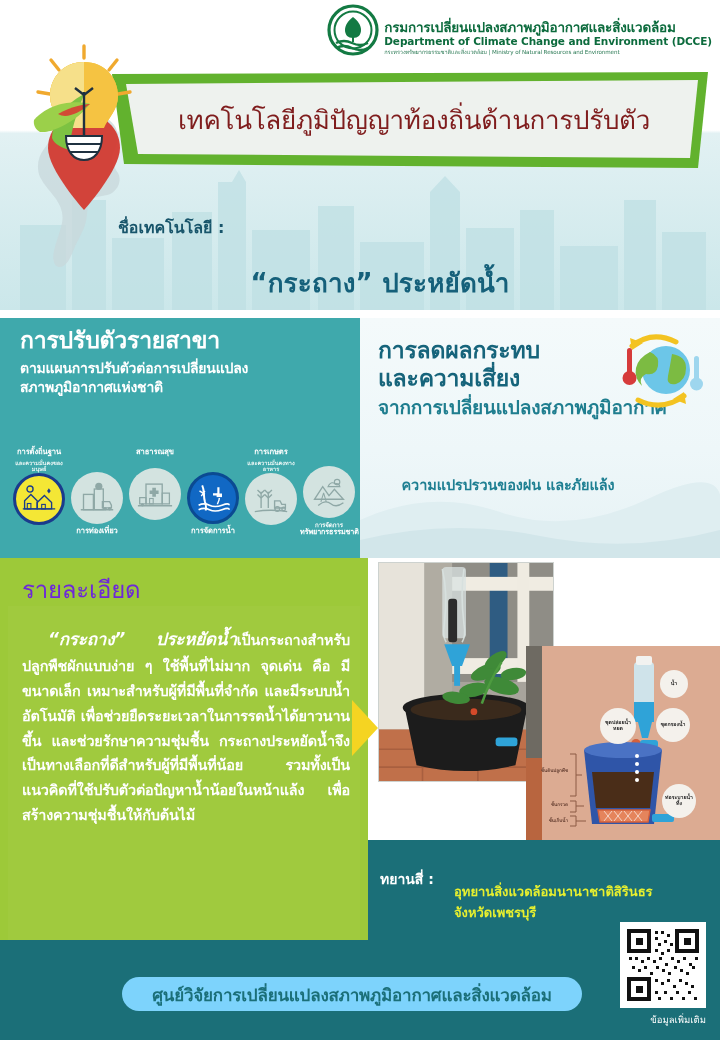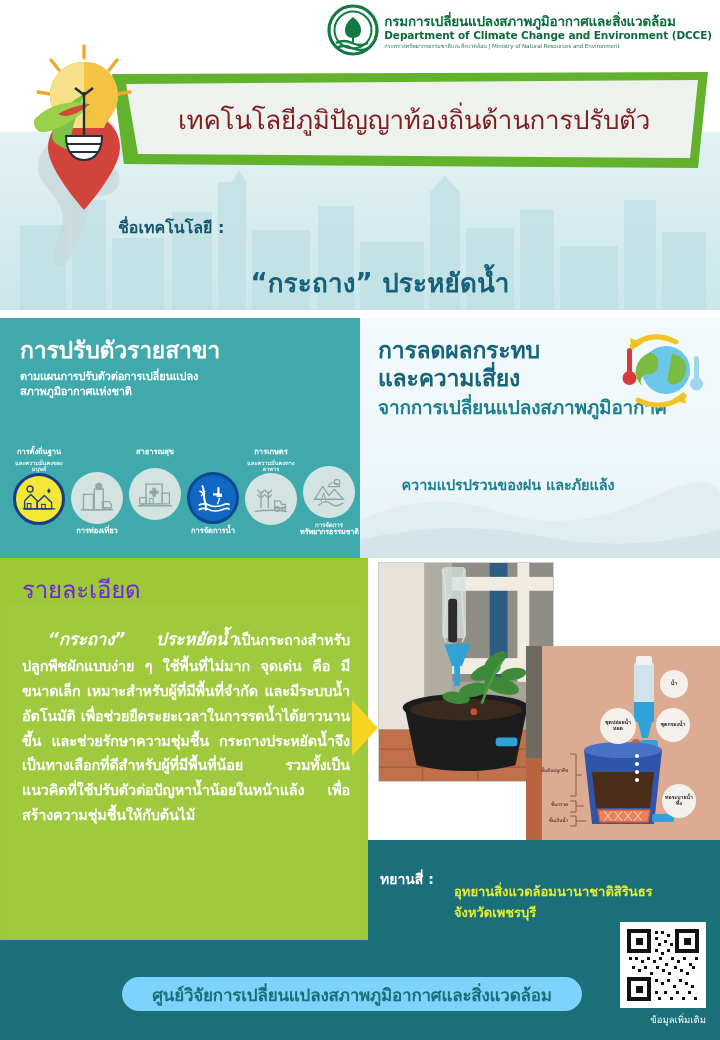--- a/index.html
+++ b/index.html
@@ -22,21 +22,21 @@
     position: absolute; left: 0; top: 170px; width: 720px; height: 140px;
     opacity: 1;
   }
   .thai-map {
     position: absolute; left: 18px; top: 95px; width: 135px; height: 175px;
     opacity: .85;
   }
 
   .logo-wrap {
     position: absolute; right: 8px; top: 4px;
-    display: flex; align-items: center; gap: 5px;
+    display: flex; align-items: flex-end; gap: 5px;
   }
   .logo-mark { width: 52px; height: 52px; flex: 0 0 52px; }
   .logo-text { padding-top: 4px; }
   .logo-th {
     font-size: 13.5px; font-weight: bold; color: #0c6b3d;
     letter-spacing: -.2px; line-height: 1.15;
   }
   .logo-en {
     font-size: 10.5px; font-weight: bold; color: #0c6b3d;
     line-height: 1.3; letter-spacing: -.1px;
@@ -68,28 +68,28 @@
   .tech-name {
     position: absolute; left: 0; top: 262px; width: 720px;
     text-align: center; padding-left: 40px;
     font-size: 26px; font-weight: bold; color: #15607a;
     letter-spacing: .2px;
   }
 
   
   .panel-left {
     position: absolute; left: 0; top: 318px; width: 360px; height: 240px;
-    background: #3fa9ac; padding: 18px 16px 0 20px;
+    background: #3fa9ac; padding: 8px 16px 0 20px;
   }
   .panel-left h2 {
     font-size: 23px; font-weight: bold; color: #ffffff;
     line-height: 1.25; letter-spacing: -.2px;
   }
   .panel-left .sub {
-    font-size: 11px; font-weight: bold; color: #ffffff;
+    font-size: 14px; font-weight: bold; color: #ffffff;
     line-height: 1.4; margin-top: 4px; letter-spacing: -.2px;
   }
   .sectors {
     position: absolute; left: 4px; top: 130px; width: 352px; height: 108px;
   }
   .sector {
     position: absolute; width: 58px; text-align: center;
   }
   .sector .circ {
     width: 52px; height: 52px; border-radius: 50%;

